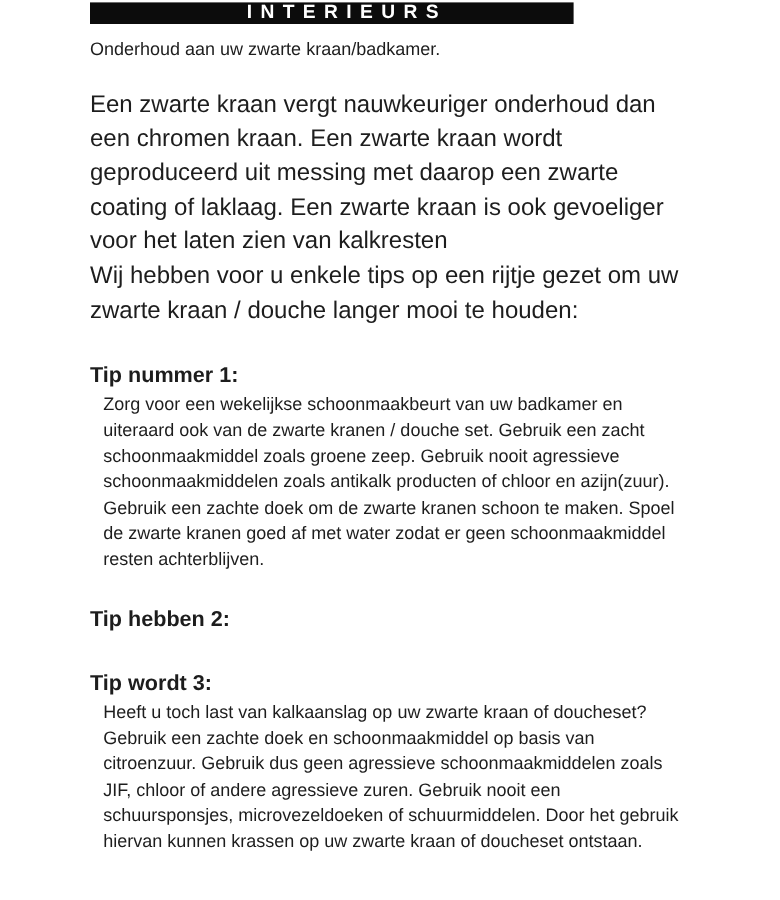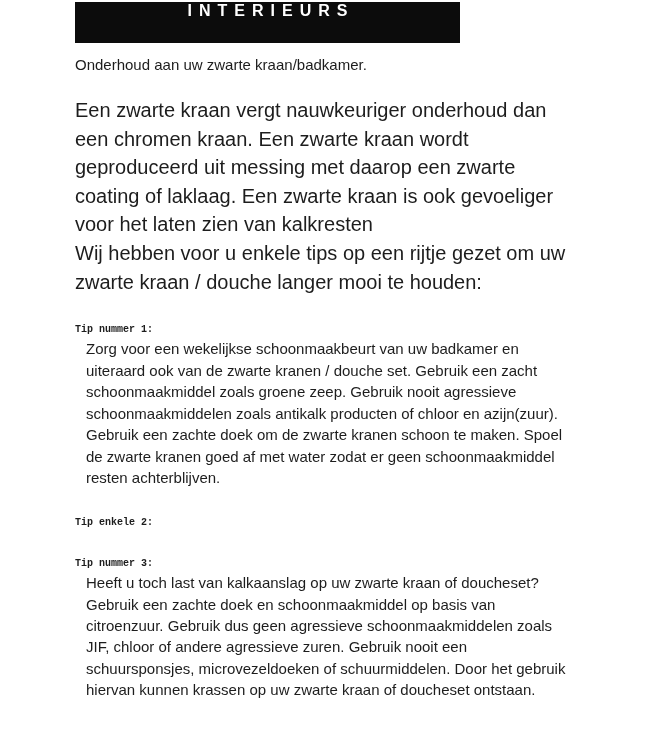--- a/index.html
+++ b/index.html
@@ -14,24 +14,26 @@
     color: #1d1d1d;
     overflow: hidden;
   }
   .page {
     padding: 0 75px;
     box-sizing: border-box;
   }
   .banner {
     margin-top: 2px;
     width: 385px;
-    height: 41px;
+    height: 18px;
     background: #0c0c0c;
     display: flex;
+    align-items: center;
     justify-content: center;
+    padding-left: 18px;
   }
   .banner-text {
     color: #ffffff;
     font-size: 16px;
     font-weight: 600;
     letter-spacing: 7px;
     text-indent: 7px; 
     white-space: nowrap;
   }
   .subtitle {
@@ -45,24 +47,23 @@
     max-width: 500px;
     font-size: 20px;
     line-height: 1.43;
     white-space: pre-line;
   }
   .tip {
     margin-top: 27px;
   }
   .tip-heading {
     margin: 0;
-    font-size: 10px;
+    font-size: 18px;
     line-height: 1.43;
     font-weight: 700;
-    font-family: Liberation Mono, monospace;
   }
   .tip-body {
     margin: 1px 0 0 11px;
     max-width: 500px;
     font-size: 15px;
     line-height: 1.43;
     white-space: pre-line;
   }
 </style>
 </head>
@@ -79,21 +80,21 @@
   <p class="para">Een zwarte kraan vergt nauwkeuriger onderhoud dan een chromen kraan. Een zwarte kraan wordt geproduceerd uit messing met daarop een zwarte coating of laklaag. Een zwarte kraan is ook gevoeliger voor het laten zien van kalkresten
 Wij hebben voor u enkele tips op een rijtje gezet om uw zwarte kraan / douche langer mooi te houden:</p>
 
   <div class="tip">
     <p class="tip-heading">Tip nummer 1:</p>
     <p class="tip-body">Zorg voor een wekelijkse schoonmaakbeurt van uw badkamer en uiteraard ook van de zwarte kranen / douche set. Gebruik een zacht schoonmaakmiddel zoals groene zeep. Gebruik nooit agressieve schoonmaakmiddelen zoals antikalk producten of chloor en azijn(zuur).
 Gebruik een zachte doek om de zwarte kranen schoon te maken. Spoel de zwarte kranen goed af met water zodat er geen schoonmaakmiddel resten achterblijven.</p>
   </div>
 
   <div class="tip">
-    <p class="tip-heading">Tip enkele 2:</p>
+    <p class="tip-heading">Tip hebben 2:</p>
   </div>
 
   <div class="tip">
-    <p class="tip-heading">Tip nummer 3:</p>
+    <p class="tip-heading">Tip wordt 3:</p>
     <p class="tip-body">Heeft u toch last van kalkaanslag op uw zwarte kraan of doucheset? Gebruik een zachte doek en schoonmaakmiddel op basis van citroenzuur. Gebruik dus geen agressieve schoonmaakmiddelen zoals JIF, chloor of andere agressieve zuren. Gebruik nooit een schuursponsjes, microvezeldoeken of schuurmiddelen. Door het gebruik hiervan kunnen krassen op uw zwarte kraan of doucheset ontstaan.</p>
   </div>
 
 </div>
 
 </body></html>

